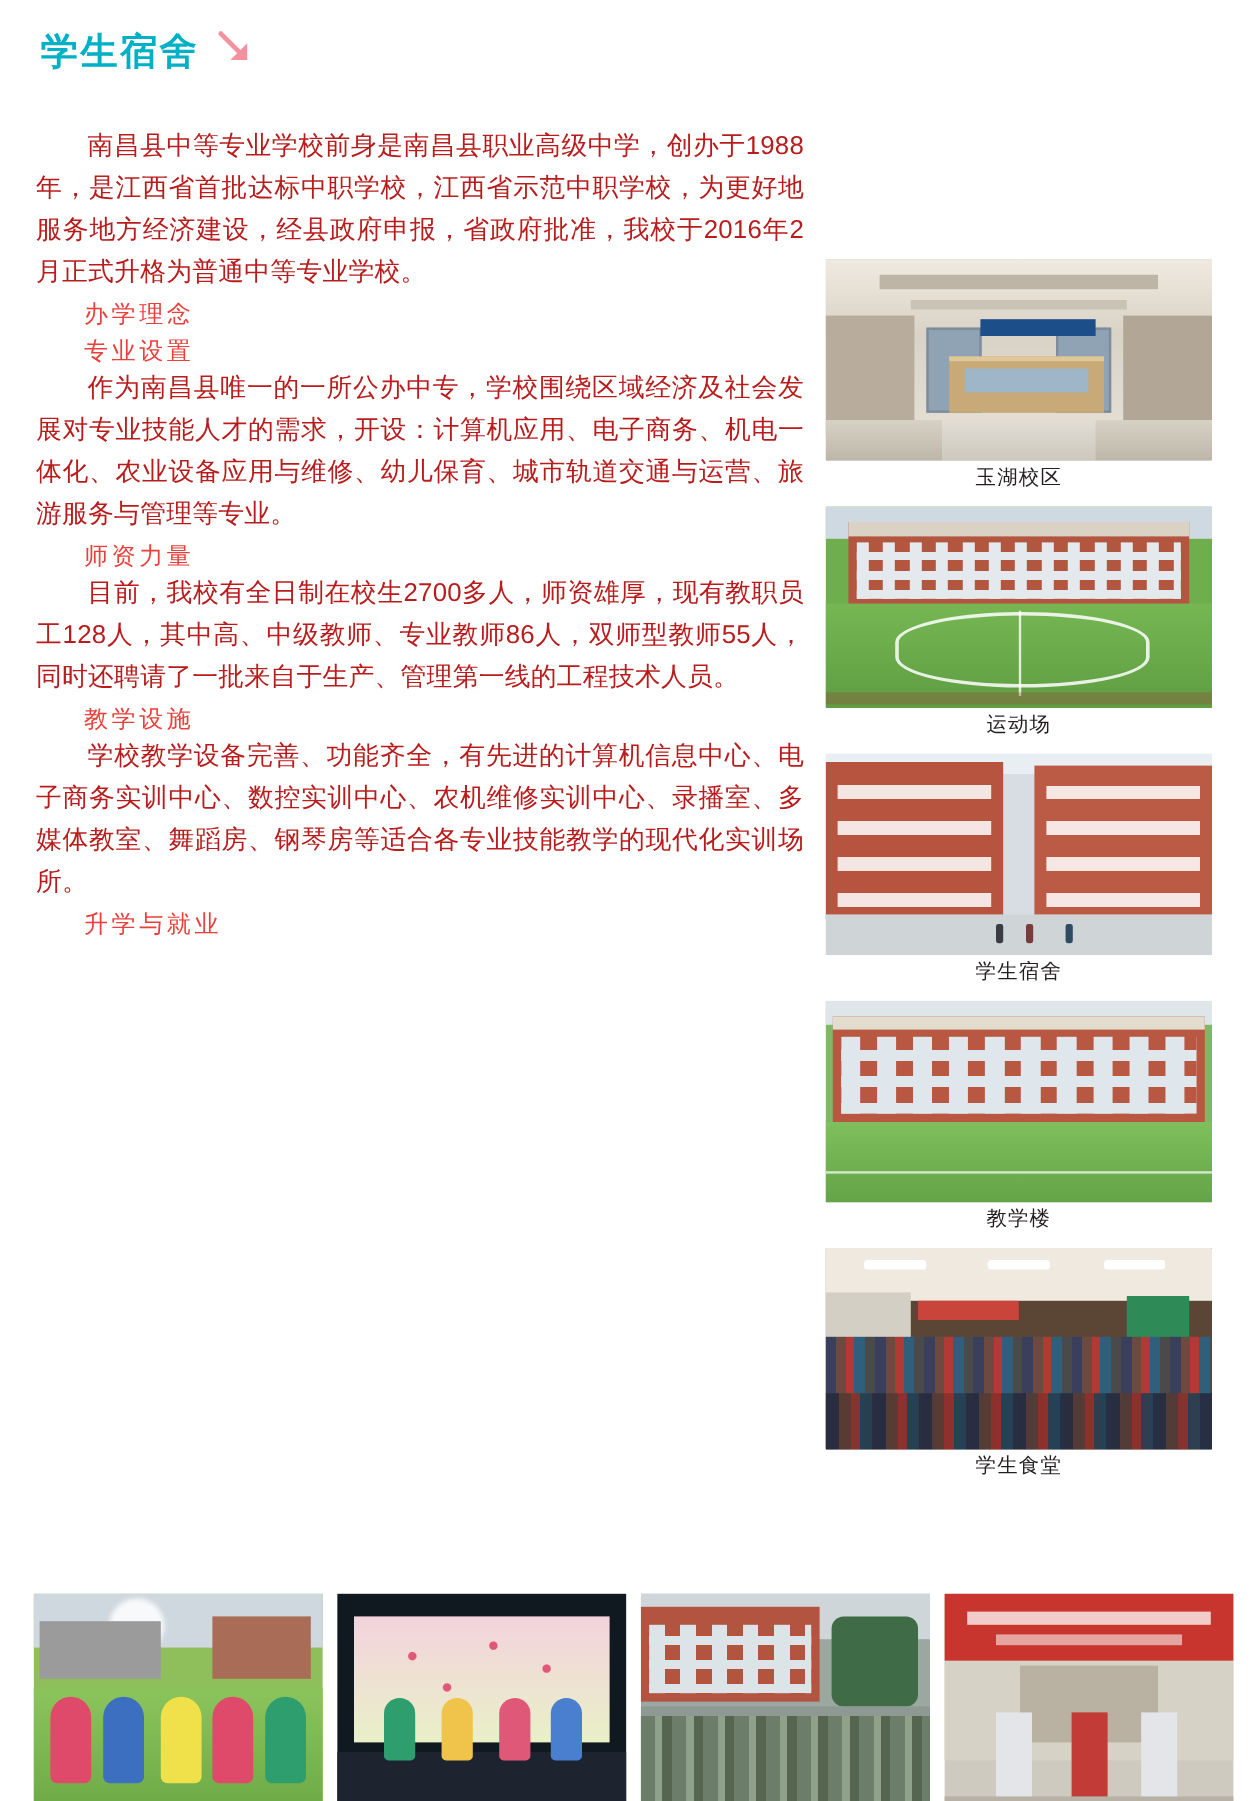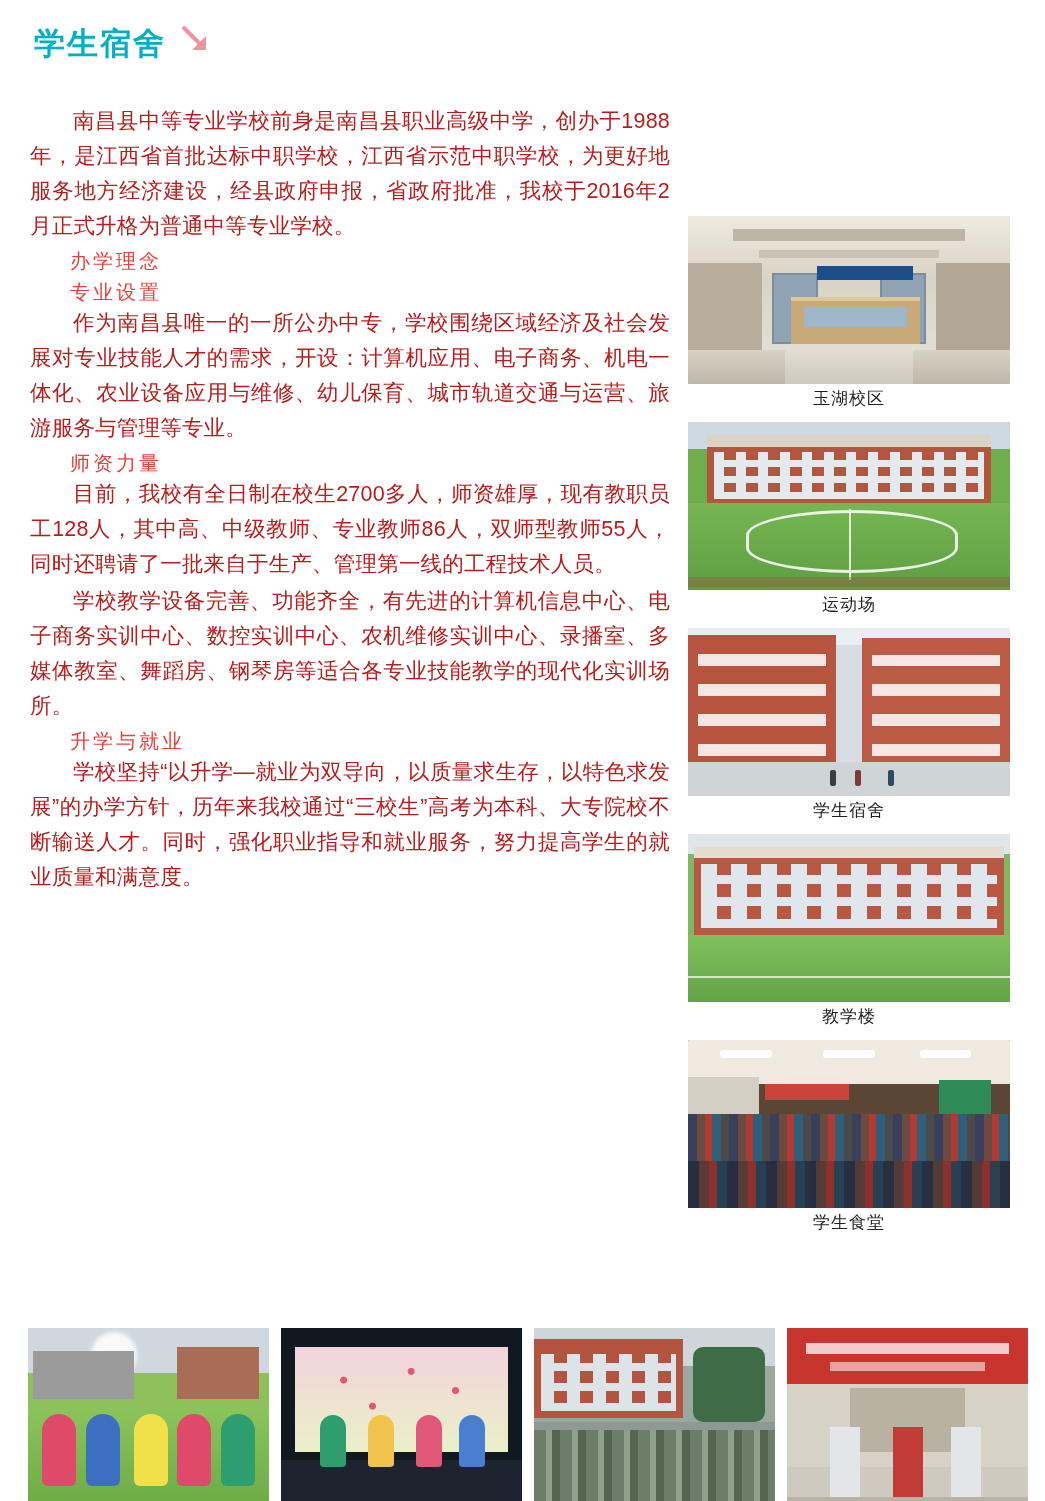--- a/index.html
+++ b/index.html
@@ -246,24 +246,24 @@
   <p class="para">南昌县中等专业学校前身是南昌县职业高级中学，创办于1988年，是江西省首批达标中职学校，江西省示范中职学校，为更好地服务地方经济建设，经县政府申报，省政府批准，我校于2016年2月正式升格为普通中等专业学校。</p>
 
   <div class="sub-head">办学理念</div>
 
   <div class="sub-head">专业设置</div>
   <p class="para">作为南昌县唯一的一所公办中专，学校围绕区域经济及社会发展对专业技能人才的需求，开设：计算机应用、电子商务、机电一体化、农业设备应用与维修、幼儿保育、城市轨道交通与运营、旅游服务与管理等专业。</p>
 
   <div class="sub-head">师资力量</div>
   <p class="para">目前，我校有全日制在校生2700多人，师资雄厚，现有教职员工128人，其中高、中级教师、专业教师86人，双师型教师55人，同时还聘请了一批来自于生产、管理第一线的工程技术人员。</p>
 
+  <div class="sub-head">教学设施</div>
   <p class="para">学校教学设备完善、功能齐全，有先进的计算机信息中心、电子商务实训中心、数控实训中心、农机维修实训中心、录播室、多媒体教室、舞蹈房、钢琴房等适合各专业技能教学的现代化实训场所。</p>
 
   <div class="sub-head">升学与就业</div>
-  <p class="para">学校坚持“以升学—就业为双导向，以质量求生存，以特色求发展”的办学方针，历年来我校通过“三校生”高考为本科、大专院校不断输送人才。同时，强化职业指导和就业服务，努力提高学生的就业质量和满意度。</p>
 </div>
 
 <div class="photo-rail">
 
   <div class="rail-item">
     <div class="rail-photo">
       <div class="ph lobby">
         <i class="ceil"></i>
           <i class="ceilbar"></i>
           <i class="ceilbar2"></i>

